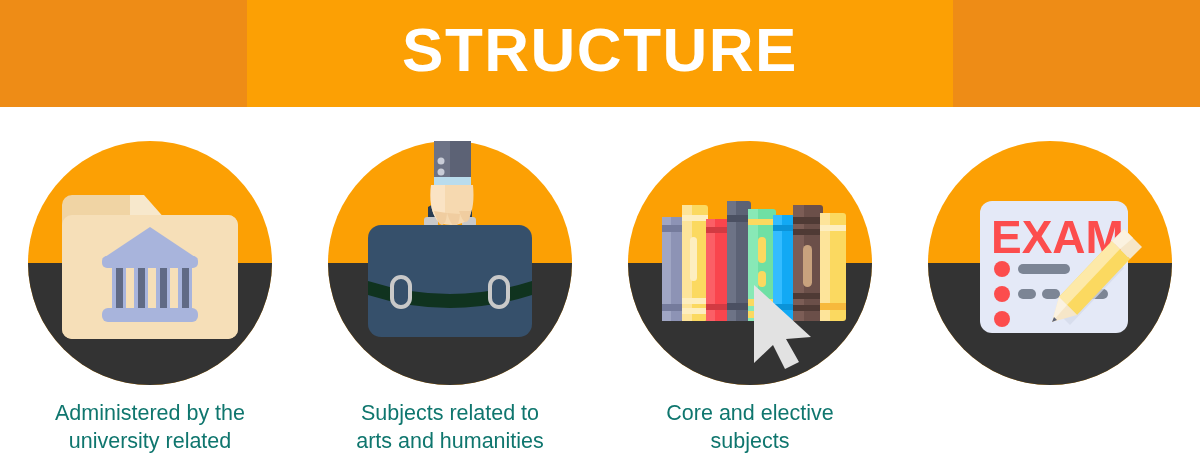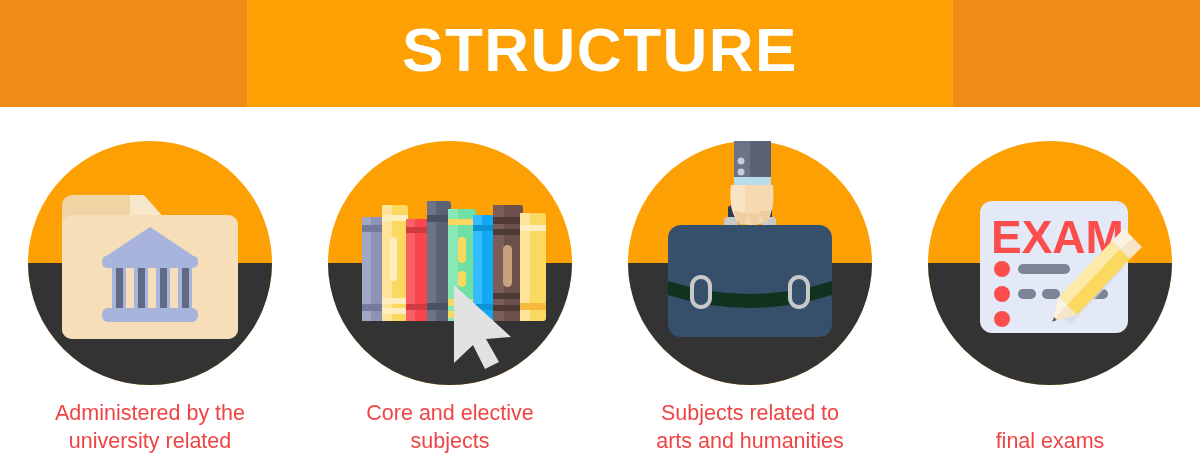--- a/index.html
+++ b/index.html
@@ -98,21 +98,21 @@
     top: 0;
     width: 244px;
     height: 244px;
   }
   .caption {
     position: absolute;
     left: 0;
     top: 292px;
     width: 300px;
     text-align: center;
-    color: #ef4444;
+    color: #0f766e;
     font-size: 21.5px;
     line-height: 28px;
     font-family: "Liberation Sans", sans-serif;
   }
 </style>
 </head>
 <body>
 
 <div class="page">
 
@@ -157,20 +157,65 @@
     </div>
 
     <div class="item">
       <div class="circle-wrap">
         <div class="circle">
           <div class="circle-bottom"></div>
         </div>
         <svg class="glyph" viewBox="0 0 244 244">
 
           <g>
+            <rect x="106" y="0" width="37" height="42" fill="#5c6275"></rect>
+            <rect x="106" y="0" width="16" height="42" fill="#6d7386"></rect>
+            <circle cx="113" cy="20" r="3.5" fill="#c9cdd8"></circle>
+            <circle cx="113" cy="31" r="3.5" fill="#c9cdd8"></circle>
+            <rect x="106" y="36" width="37" height="9" fill="#b9dced"></rect>
+          </g>
+
+          <g>
+            <path d="M100 66 q22 -14 44 0 l0 16 h-8 q-14 -10 -28 0 h-8 z" fill="#2a3d52"></path>
+            <rect x="96" y="76" width="14" height="10" rx="3" fill="#c9c9c9"></rect>
+            <rect x="134" y="76" width="14" height="10" rx="3" fill="#c9c9c9"></rect>
+          </g>
+
+          <g>
+            <path d="M103 44 q-2 22 4 32 q4 8 16 8 q14 0 18 -8 q6 -10 4 -32 z" fill="#f6d9b0"></path>
+            <path d="M103 44 q-2 22 4 32 q3 6 10 7 l0 -39 z" fill="#fae3c4"></path>
+            <path d="M106 70 q4 14 8 14 q4 0 5 -12 z" fill="#f0cda0"></path>
+            <path d="M119 72 q4 13 8 13 q4 0 5 -12 z" fill="#f0cda0"></path>
+            <path d="M131 70 q4 12 7 11 q4 -1 5 -11 z" fill="#f0cda0"></path>
+          </g>
+
+          <g>
+            <rect x="40" y="84" width="164" height="112" rx="13" fill="#36506b"></rect>
+            <path d="M40 140 q82 26 164 0 l0 14 q-82 26 -164 0 z" fill="#10331f"></path>
+            <rect x="64" y="136" width="18" height="30" rx="9" fill="#36506b"></rect>
+            <rect x="64" y="136" width="18" height="30" rx="9" fill="none" stroke="#c9c9c9" stroke-width="4"></rect>
+            <rect x="162" y="136" width="18" height="30" rx="9" fill="#36506b"></rect>
+            <rect x="162" y="136" width="18" height="30" rx="9" fill="none" stroke="#c9c9c9" stroke-width="4"></rect>
+          </g>
+        </svg>
+      </div>
+      <div class="caption">
+        <span>Subjects related to</span><br>
+        <span>arts and humanities</span>
+      </div>
+    </div>
+
+    <div class="item">
+      <div class="circle-wrap">
+        <div class="circle">
+          <div class="circle-bottom"></div>
+        </div>
+        <svg class="glyph" viewBox="0 0 244 244">
+
+          <g>
             <rect x="34" y="76" width="22" height="104" rx="3" fill="#8d93b5"></rect>
             <rect x="34" y="76" width="9" height="104" fill="#a0a6c4"></rect>
             <rect x="34" y="84" width="22" height="7" fill="#757b9c"></rect>
             <rect x="34" y="163" width="22" height="7" fill="#757b9c"></rect>
           </g>
 
           <g>
             <rect x="54" y="64" width="26" height="116" rx="3" fill="#fbd960"></rect>
             <rect x="54" y="64" width="10" height="116" fill="#fde49a"></rect>
             <rect x="54" y="74" width="26" height="6" fill="#fdeec0"></rect>
@@ -226,65 +271,20 @@
             <rect x="192" y="84" width="26" height="6" fill="#fdeec0"></rect>
             <rect x="192" y="162" width="26" height="7" fill="#f7b93c"></rect>
           </g>
 
           <path d="M126 144 L126 222 L145 204 L157 228 L171 221 L158 198 L183 196 z" fill="#e2e2e2"></path>
         </svg>
       </div>
       <div class="caption">
         <span>Core and elective</span><br>
         <span>subjects</span>
-      </div>
-    </div>
-
-    <div class="item">
-      <div class="circle-wrap">
-        <div class="circle">
-          <div class="circle-bottom"></div>
-        </div>
-        <svg class="glyph" viewBox="0 0 244 244">
-
-          <g>
-            <rect x="106" y="0" width="37" height="42" fill="#5c6275"></rect>
-            <rect x="106" y="0" width="16" height="42" fill="#6d7386"></rect>
-            <circle cx="113" cy="20" r="3.5" fill="#c9cdd8"></circle>
-            <circle cx="113" cy="31" r="3.5" fill="#c9cdd8"></circle>
-            <rect x="106" y="36" width="37" height="9" fill="#b9dced"></rect>
-          </g>
-
-          <g>
-            <path d="M100 66 q22 -14 44 0 l0 16 h-8 q-14 -10 -28 0 h-8 z" fill="#2a3d52"></path>
-            <rect x="96" y="76" width="14" height="10" rx="3" fill="#c9c9c9"></rect>
-            <rect x="134" y="76" width="14" height="10" rx="3" fill="#c9c9c9"></rect>
-          </g>
-
-          <g>
-            <path d="M103 44 q-2 22 4 32 q4 8 16 8 q14 0 18 -8 q6 -10 4 -32 z" fill="#f6d9b0"></path>
-            <path d="M103 44 q-2 22 4 32 q3 6 10 7 l0 -39 z" fill="#fae3c4"></path>
-            <path d="M106 70 q4 14 8 14 q4 0 5 -12 z" fill="#f0cda0"></path>
-            <path d="M119 72 q4 13 8 13 q4 0 5 -12 z" fill="#f0cda0"></path>
-            <path d="M131 70 q4 12 7 11 q4 -1 5 -11 z" fill="#f0cda0"></path>
-          </g>
-
-          <g>
-            <rect x="40" y="84" width="164" height="112" rx="13" fill="#36506b"></rect>
-            <path d="M40 140 q82 26 164 0 l0 14 q-82 26 -164 0 z" fill="#10331f"></path>
-            <rect x="64" y="136" width="18" height="30" rx="9" fill="#36506b"></rect>
-            <rect x="64" y="136" width="18" height="30" rx="9" fill="none" stroke="#c9c9c9" stroke-width="4"></rect>
-            <rect x="162" y="136" width="18" height="30" rx="9" fill="#36506b"></rect>
-            <rect x="162" y="136" width="18" height="30" rx="9" fill="none" stroke="#c9c9c9" stroke-width="4"></rect>
-          </g>
-        </svg>
-      </div>
-      <div class="caption">
-        <span>Subjects related to</span><br>
-        <span>arts and humanities</span>
       </div>
     </div>
 
     <div class="item">
       <div class="circle-wrap">
         <div class="circle">
           <div class="circle-bottom"></div>
         </div>
         <svg class="glyph" viewBox="0 0 244 244">
           <rect x="52" y="60" width="148" height="132" rx="12" fill="#e4e9f7"></rect>
@@ -306,18 +306,17 @@
             <path d="M184 100 L196 88 L214 106 L202 118 z" fill="#f6e6c8"></path>
             <path d="M184 100 L196 88 L205 97 L192 108 z" fill="#fbf2e0"></path>
             <path d="M131 156 L149 174 L124 181 z" fill="#f6e6c8"></path>
             <path d="M131 156 L139 164 L124 181 z" fill="#fbf2e0"></path>
             <path d="M126 176 L129 179 L124 181 z" fill="#5c6275"></path>
           </g>
         </svg>
       </div>
       <div class="caption">
         <br>
-        <span>final exams</span>
       </div>
     </div>
 
   </div>
 </div>
 
 </body></html>

